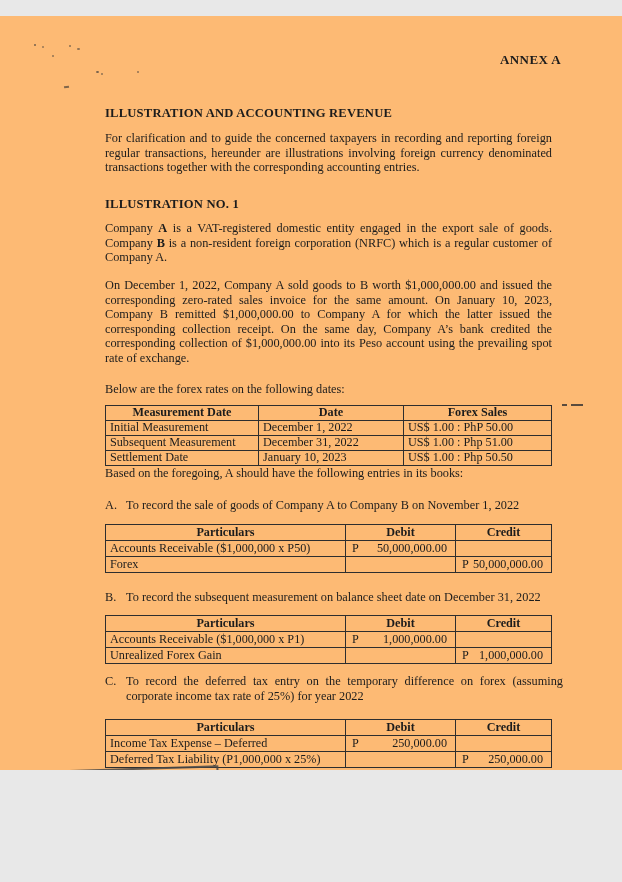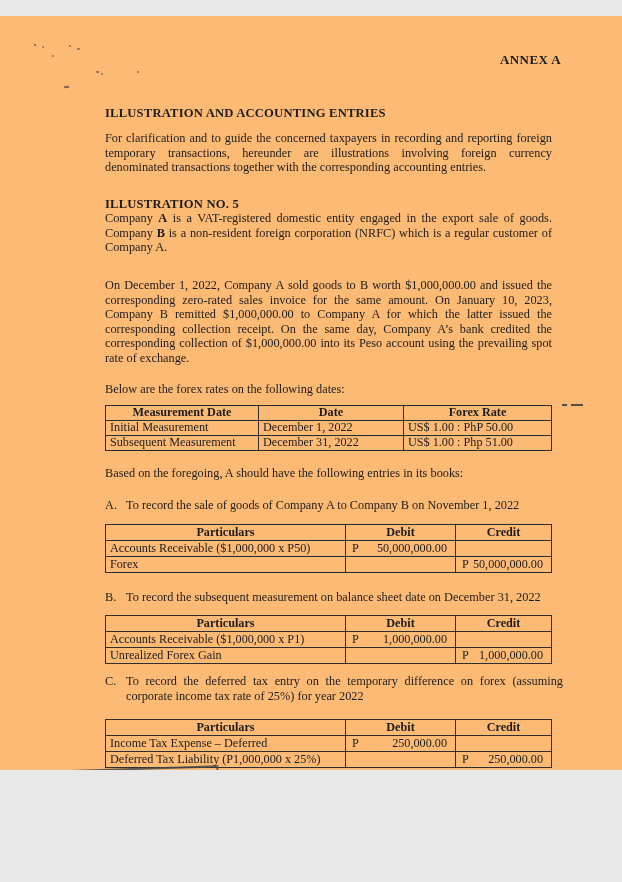--- a/index.html
+++ b/index.html
@@ -100,55 +100,60 @@
   <div class="dash abs" style="left:64px;top:70px;width:5px;height:1.6px;opacity:.6;transform:rotate(-8deg)"></div>
 
   <div class="dash abs" style="left:562px;top:388px;width:5px;height:2px;opacity:.8"></div>
   <div class="dash abs" style="left:571px;top:388px;width:12px;height:2px;opacity:.8"></div>
 
   <div class="dash abs" style="left:541px;top:832px;width:1.6px;height:6px;opacity:.6;transform:rotate(25deg)"></div>
   <div class="dash abs" style="left:475px;top:870px;width:13px;height:1.6px;opacity:.7;transform:rotate(-4deg)"></div>
 
   <div class="abs annex" style="top:36px;right:61px;">ANNEX A</div>
 
-  <div class="abs h1" style="left:105px;top:90px;">ILLUSTRATION AND ACCOUNTING ENTRIES</div>
-
-  <div class="abs para" style="left:105px;top:115px;">For clarification and to guide the concerned taxpayers in recording and reporting foreign temporary transactions, hereunder are illustrations involving foreign currency denominated transactions together with the corresponding accounting entries.</div>
-
-  <div class="abs h1" style="left:105px;top:181px;">ILLUSTRATION NO. 5</div>
-
-  <div class="abs para" style="left:105px;top:195px;">
+  <div class="abs h1" style="left:105px;top:90px;">ILLUSTRATION AND ACCOUNTING REVENUE</div>
+
+  <div class="abs para" style="left:105px;top:115px;">For clarification and to guide the concerned taxpayers in recording and reporting foreign regular transactions, hereunder are illustrations involving foreign currency denominated transactions together with the corresponding accounting entries.</div>
+
+  <div class="abs h1" style="left:105px;top:181px;">ILLUSTRATION NO. 1</div>
+
+  <div class="abs para" style="left:105px;top:205px;">
     <span>Company </span><span class="b">A</span><span> is a VAT-registered domestic entity engaged in the export sale of goods. Company </span><span class="b">B</span><span> is a non-resident foreign corporation (NRFC) which is a regular customer of Company A.</span>
   </div>
 
   <div class="abs para" style="left:105px;top:262px;">On December 1, 2022, Company A sold goods to B worth $1,000,000.00 and issued the corresponding zero-rated sales invoice for the same amount.  On January 10, 2023, Company B remitted $1,000,000.00 to Company A for which the latter issued the corresponding collection receipt.  On the same day, Company A’s bank credited the corresponding collection of $1,000,000.00 into its Peso account using the prevailing spot rate of exchange.</div>
 
   <div class="abs line" style="left:105px;top:366px;">Below are the forex rates on the following dates:</div>
 
   <table class="abs doc-table" style="left:105px;top:389px;">
     <colgroup>
         <col style="width:153px">
         <col style="width:145px">
         <col style="width:148px">
       </colgroup>
     <tbody>
         <tr>
       <th>Measurement Date</th>
       <th>Date</th>
-      <th>Forex Rate</th>
+      <th>Forex Sales</th>
     </tr>
     <tr>
       <td>Initial Measurement</td>
       <td>December 1, 2022</td>
       <td>US$ 1.00 : PhP 50.00</td>
     </tr>
     <tr>
       <td>Subsequent Measurement</td>
       <td>December 31, 2022</td>
       <td>US$ 1.00 : Php 51.00</td>
+    </tr>
+    <tr>
+      <td>Settlement Date</td>
+      <td>January 10, 2023</td>
+      <td>US$ 1.00 : Php 50.50</td>
     </tr>
   </tbody>
     </table>
 
   <div class="abs line" style="left:105px;top:450px;">Based on the foregoing, A should have the following entries in its books:</div>
 
   <div class="abs cap" style="left:105px;top:482px;">
     <span class="cap-label">A.</span><span>To record the sale of goods of Company A to Company B on November 1, 2022</span>
   </div>
   <table class="abs doc-table jr-table" style="left:105px;top:508px;">

